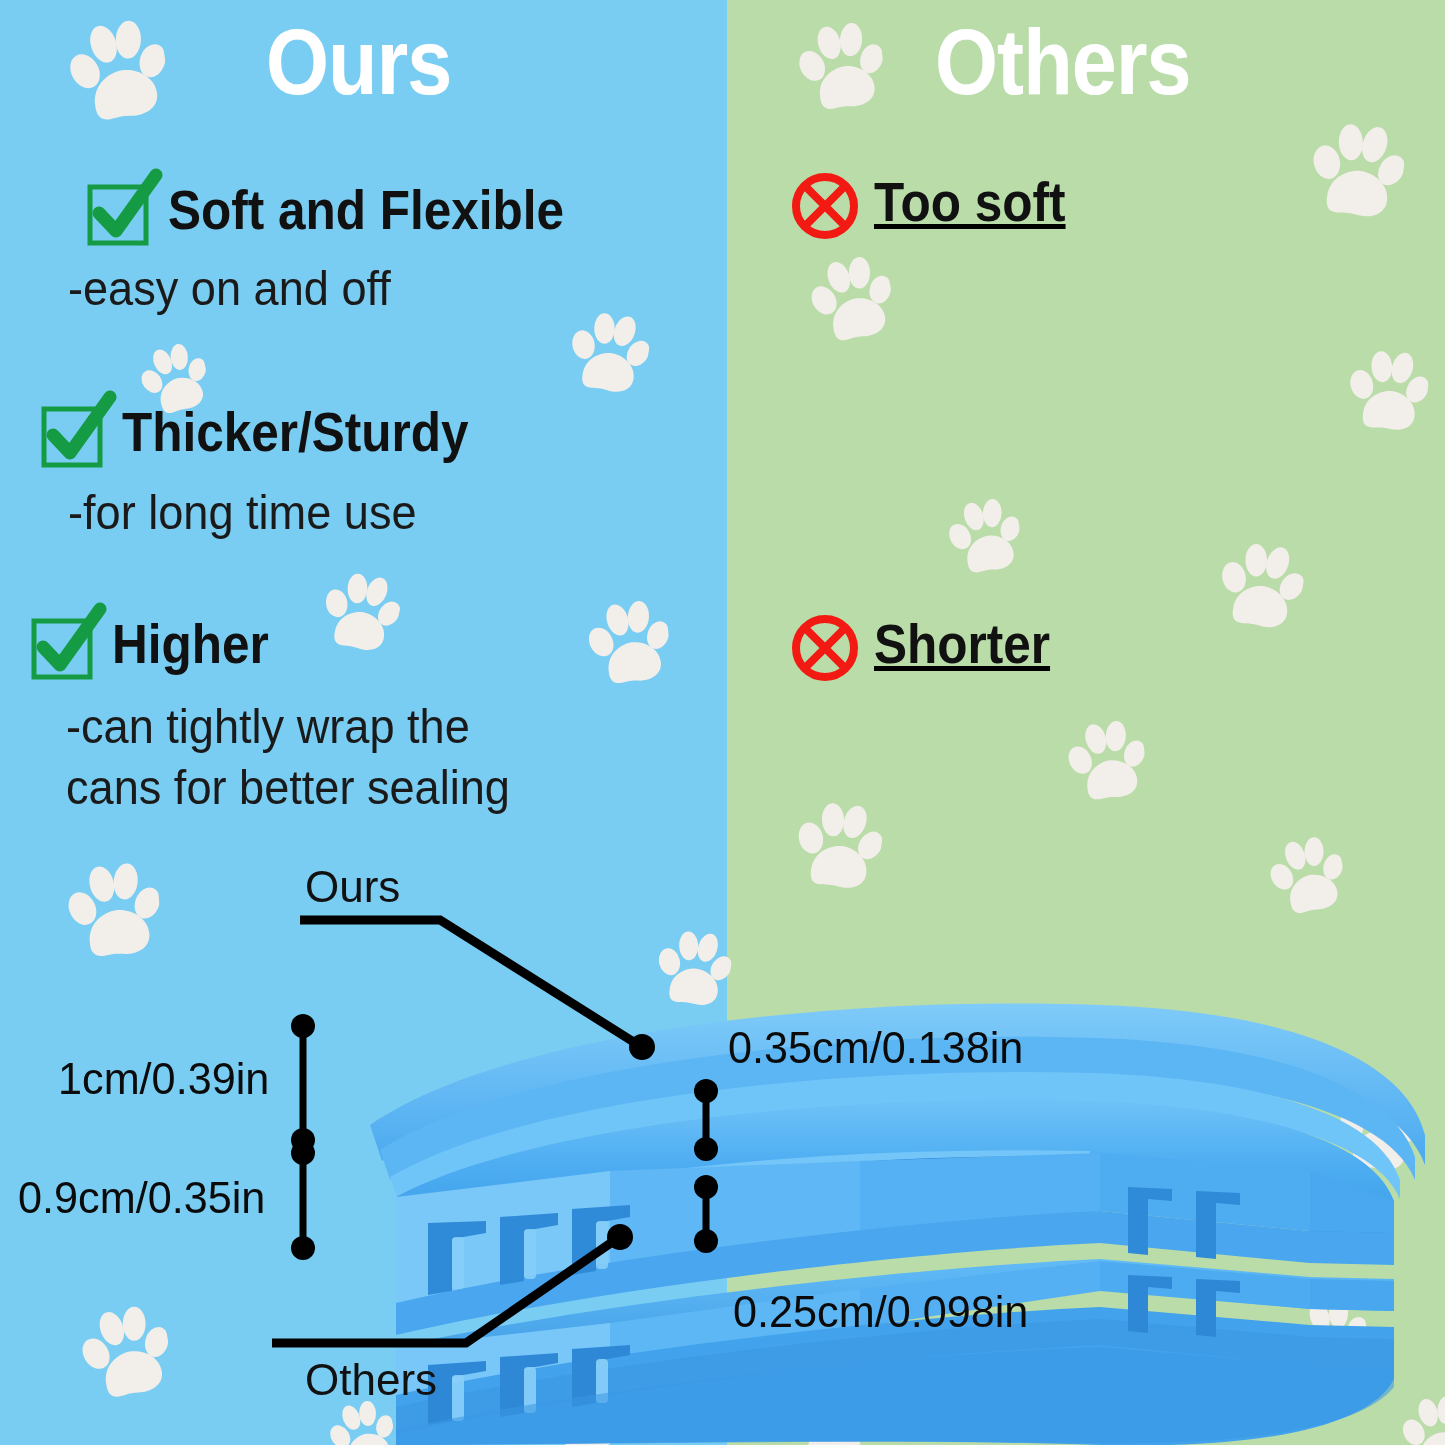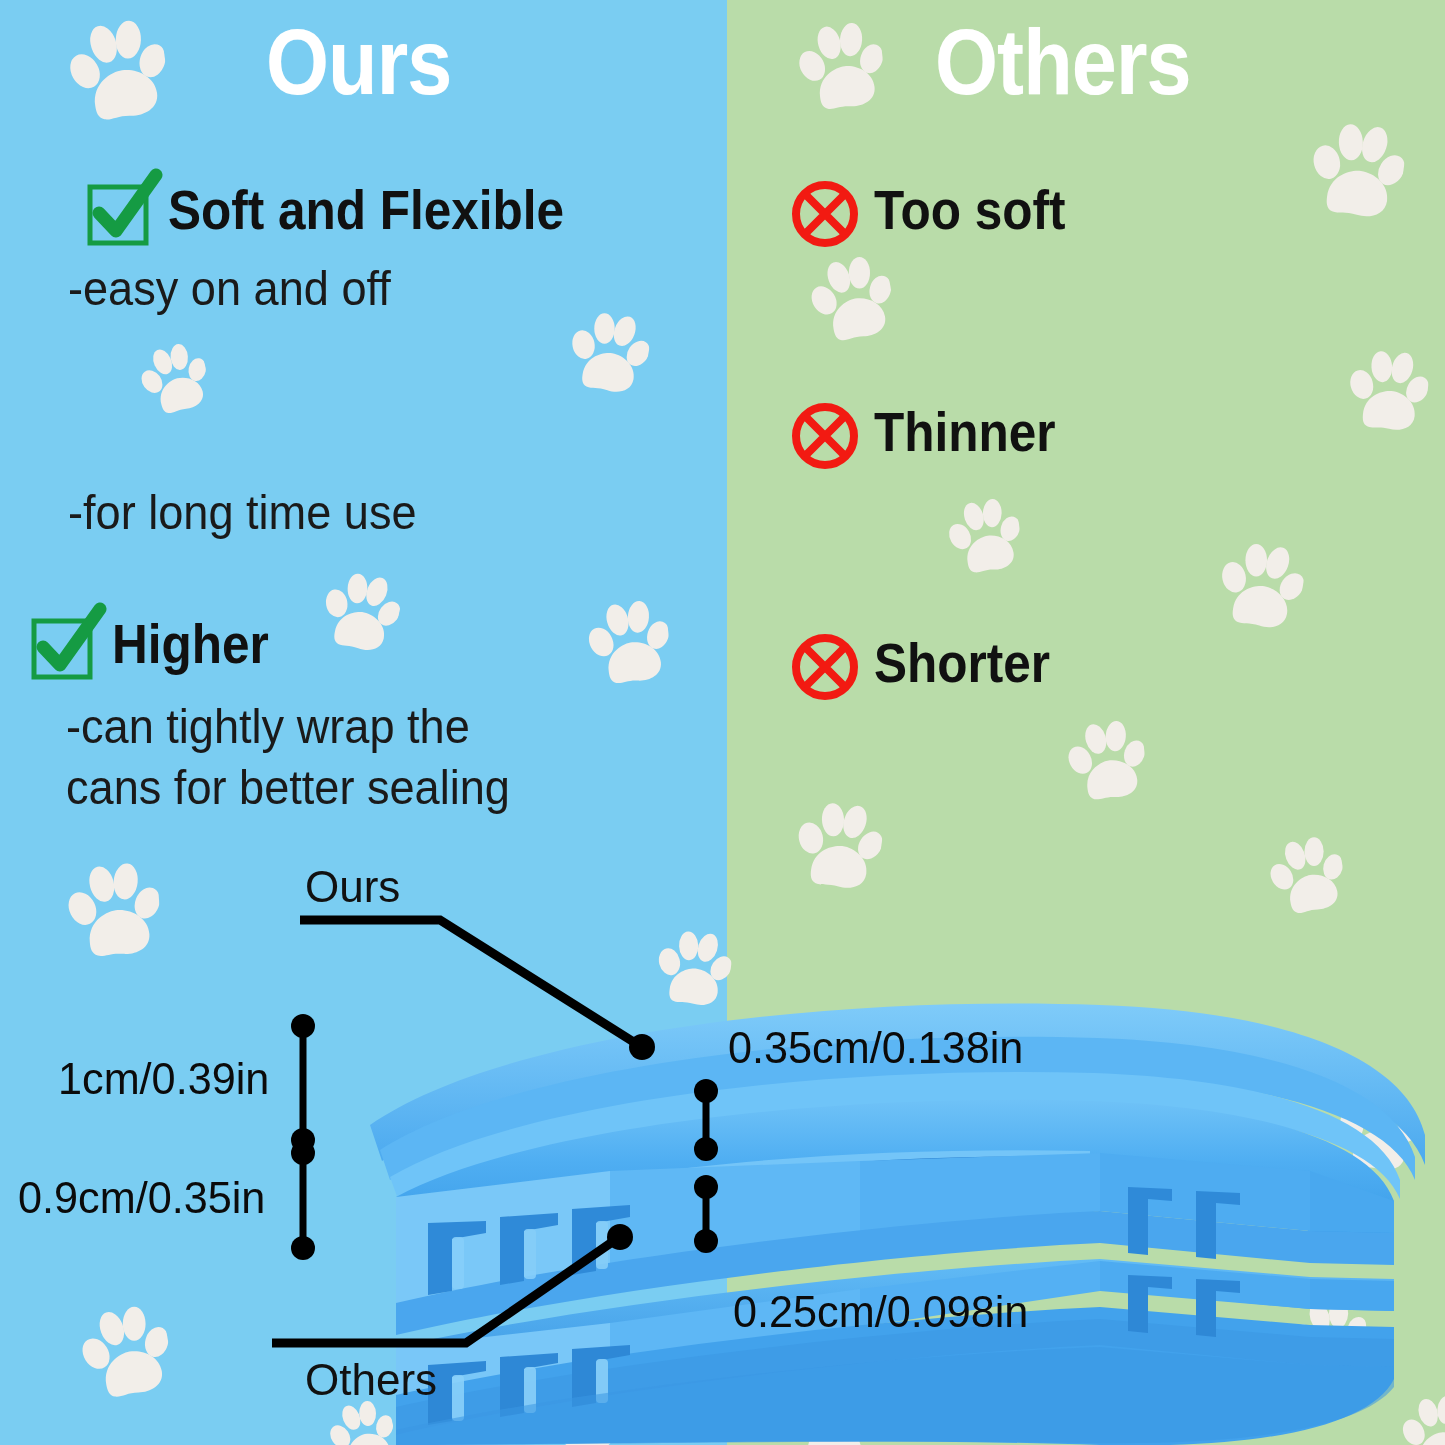--- a/index.html
+++ b/index.html
@@ -355,61 +355,61 @@
         <svg width="80" height="84" viewBox="0 0 80 84">
           <rect x="6" y="20" width="56" height="56" fill="none" stroke="#159B43" stroke-width="5"></rect>
           <path d="M15 46 L32 64 L72 8" fill="none" stroke="#159B43" stroke-width="13" stroke-linecap="round" stroke-linejoin="round"></path>
         </svg>
       </span>
       <span class="feat-title">Soft and Flexible</span>
     </div>
   </div>
   <div class="feat-sub" style="left:68px;top:258px;">-easy on and off</div>
 
+  <div class="feature" style="left:42px;top:400px;">
+    <div class="feat-head">
+      <span class="check-box">
+        <svg width="80" height="84" viewBox="0 0 80 84">
+          <rect x="6" y="20" width="56" height="56" fill="none" stroke="#159B43" stroke-width="5"></rect>
+          <path d="M15 46 L32 64 L72 8" fill="none" stroke="#159B43" stroke-width="13" stroke-linecap="round" stroke-linejoin="round"></path>
+        </svg>
+      </span>
+      <span class="feat-title">Thicker/Sturdy</span>
+    </div>
+  </div>
   <div class="feat-sub" style="left:68px;top:482px;">-for long time use</div>
 
   <div class="feature" style="left:32px;top:612px;">
     <div class="feat-head">
       <span class="check-box">
         <svg width="80" height="84" viewBox="0 0 80 84">
           <rect x="6" y="20" width="56" height="56" fill="none" stroke="#159B43" stroke-width="5"></rect>
           <path d="M15 46 L32 64 L72 8" fill="none" stroke="#159B43" stroke-width="13" stroke-linecap="round" stroke-linejoin="round"></path>
         </svg>
       </span>
       <span class="feat-title">Higher</span>
     </div>
   </div>
   <div class="feat-sub" style="left:66px;top:696px;">-can tightly wrap the
 cans for better sealing</div>
 
-  <div class="feature" style="left:790px;top:178px;">
+  <div class="feature" style="left:790px;top:170px;text-decoration:underline;">
     <div class="feat-head">
       <span class="x-circle">
         <svg width="70" height="70" viewBox="0 0 70 70">
           <circle cx="35" cy="35" r="29" fill="none" stroke="#F21A12" stroke-width="8"></circle>
           <path d="M14.5 14.5 L55.5 55.5 M55.5 14.5 L14.5 55.5" stroke="#F21A12" stroke-width="8" stroke-linecap="butt"></path>
         </svg>
       </span>
       <span class="feat-title">Too soft</span>
     </div>
   </div>
 
-  <div class="feature" style="left:790px;top:400px;">
-    <div class="feat-head">
-      <span class="x-circle">
-        <svg width="70" height="70" viewBox="0 0 70 70">
-          <circle cx="35" cy="35" r="29" fill="none" stroke="#F21A12" stroke-width="8"></circle>
-          <path d="M14.5 14.5 L55.5 55.5 M55.5 14.5 L14.5 55.5" stroke="#F21A12" stroke-width="8" stroke-linecap="butt"></path>
-        </svg>
-      </span>
-      <span class="feat-title">Thinner</span>
-    </div>
-  </div>
-
-  <div class="feature" style="left:790px;top:631px;">
+
+  <div class="feature" style="left:790px;top:612px;text-decoration:underline;">
     <div class="feat-head">
       <span class="x-circle">
         <svg width="70" height="70" viewBox="0 0 70 70">
           <circle cx="35" cy="35" r="29" fill="none" stroke="#F21A12" stroke-width="8"></circle>
           <path d="M14.5 14.5 L55.5 55.5 M55.5 14.5 L14.5 55.5" stroke="#F21A12" stroke-width="8" stroke-linecap="butt"></path>
         </svg>
       </span>
       <span class="feat-title">Shorter</span>
     </div>
   </div>

